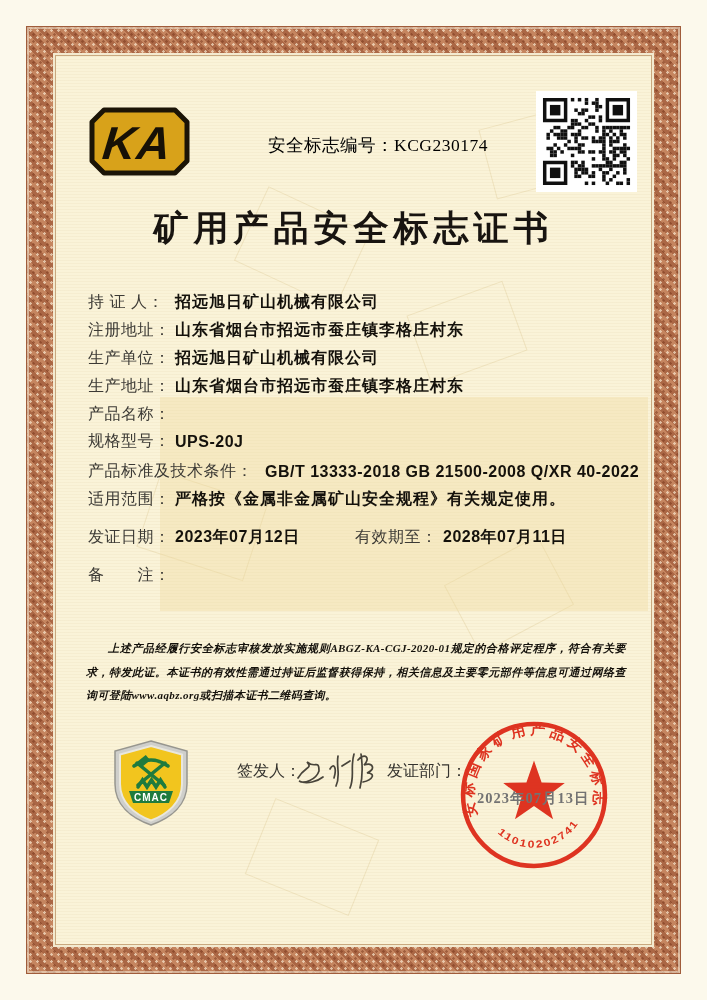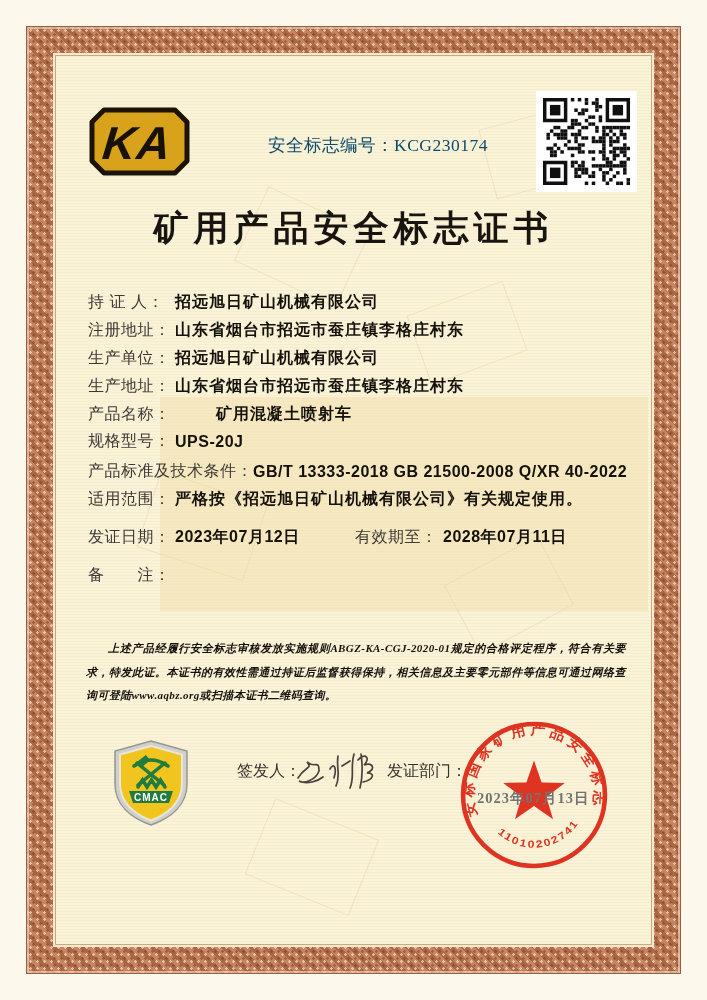--- a/index.html
+++ b/index.html
@@ -26,30 +26,30 @@
   
   .inner::after{
     content:"";position:absolute;inset:0;pointer-events:none;
     background:repeating-linear-gradient(180deg,rgba(166,124,58,.05) 0 1px,transparent 1px 3px);
   }
   .wm{position:absolute;border:1.5px solid rgba(186,148,62,.16);pointer-events:none;}
   .value-shade{position:absolute;left:160px;top:397px;width:488px;height:214px;
     background:rgba(240,218,158,.38);pointer-events:none;}
   
   .ka-logo{position:absolute;left:89px;top:107px;}
-  .cert-no{position:absolute;left:268px;top:133px;font-size:17.5px;color:#0c4a6e;letter-spacing:.5px;}
+  .cert-no{position:absolute;left:268px;top:133px;font-size:17.5px;color:#000000;letter-spacing:.5px;}
   .qr{position:absolute;left:536px;top:91px;}
   
   .title{position:absolute;left:0;right:0;top:205px;text-align:center;
     font-size:35px;font-weight:700;letter-spacing:5px;color:#181410;}
   
   .row{position:absolute;left:88px;display:flex;align-items:center;white-space:nowrap;}
   .lbl{min-width:87px;font-family:"Liberation Sans","DejaVu Sans",sans-serif;
        font-size:16px;color:#3c3a35;letter-spacing:.5px;}
-  .lbl.wide{min-width:0;margin-right:0;}
+  .lbl.wide{min-width:0;margin-right:12px;}
   .val{font-size:16px;font-weight:600;color:#14110b;letter-spacing:1px;}
   .val.alnum{font-family:"Liberation Sans","DejaVu Sans",sans-serif;font-weight:700;letter-spacing:.5px;}
   .abs{position:absolute;white-space:nowrap;font-family:Liberation Mono, monospace;}
   .remark-val{position:absolute;left:175px;top:565px;width:474px;font-size:15.5px;
     font-weight:600;color:#14110b;line-height:21px;letter-spacing:.6px;white-space:normal;}
   .statement{position:absolute;left:86px;top:637px;width:540px;font-size:11px;
     font-weight:600;color:#14110b;line-height:23.5px;text-indent:2em;text-align:justify;
     letter-spacing:.4px;font-style:italic;}
   
   .cmac{position:absolute;left:112px;top:739px;}
@@ -295,33 +295,32 @@
   <div class="row" style="top:348px;">
     <span class="lbl">生产单位：</span>
     <span class="val">招远旭日矿山机械有限公司</span>
   </div>
   <div class="row" style="top:376px;">
     <span class="lbl">生产地址：</span>
     <span class="val">山东省烟台市招远市蚕庄镇李格庄村东</span>
   </div>
   <div class="row" style="top:404px;gap:41px;">
     <span class="lbl">产品名称：</span>
-    <span class="val">矿用混凝土喷射车</span>
   </div>
   <div class="row" style="top:431px;">
     <span class="lbl">规格型号：</span>
     <span class="val alnum">UPS-20J</span>
   </div>
   <div class="row" style="top:461px;">
     <span class="lbl wide">产品标准及技术条件：</span>
     <span class="val alnum">GB/T 13333-2018 GB 21500-2008 Q/XR 40-2022</span>
   </div>
   <div class="row" style="top:489px;">
     <span class="lbl">适用范围：</span>
-    <span class="val">严格按《招远旭日矿山机械有限公司》有关规定使用。</span>
+    <span class="val">严格按《金属非金属矿山安全规程》有关规定使用。</span>
   </div>
 
   <span class="abs lbl" style="left:88px;top:527px;">发证日期：</span>
   <span class="abs val alnum" style="left:175px;top:527px;">2023年07月12日</span>
   <span class="abs lbl" style="left:355px;top:527px;">有效期至：</span>
   <span class="abs val alnum" style="left:443px;top:527px;">2028年07月11日</span>
 
   <span class="abs lbl" style="left:88px;top:565px;">备　　注：</span>
 
   <div class="statement">上述产品经履行安全标志审核发放实施规则ABGZ-KA-CGJ-2020-01规定的合格评定程序，符合有关要求，特发此证。本证书的有效性需通过持证后监督获得保持，相关信息及主要零元部件等信息可通过网络查询可登陆www.aqbz.org或扫描本证书二维码查询。</div>

